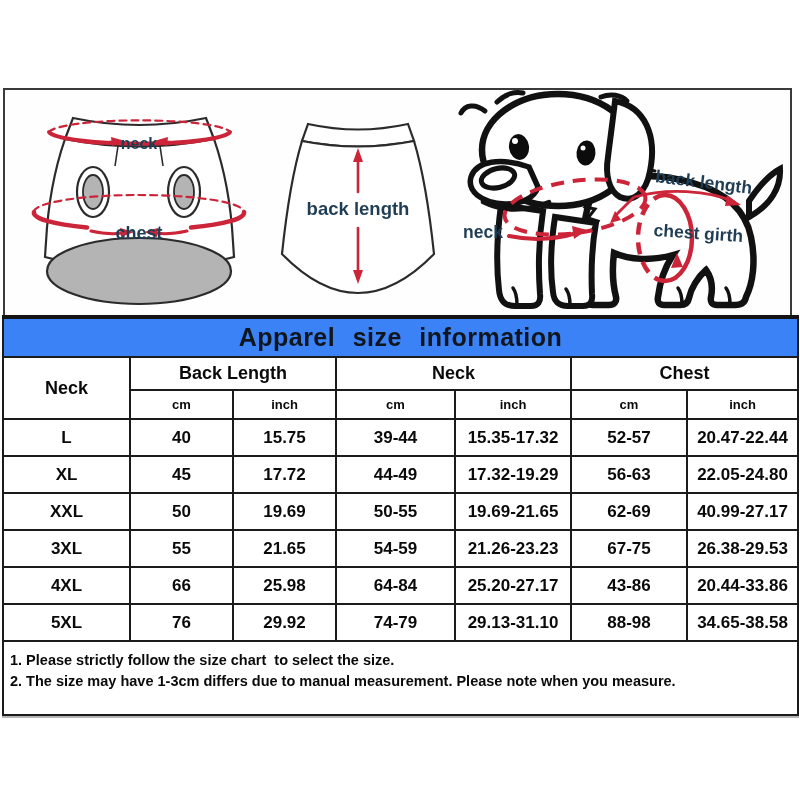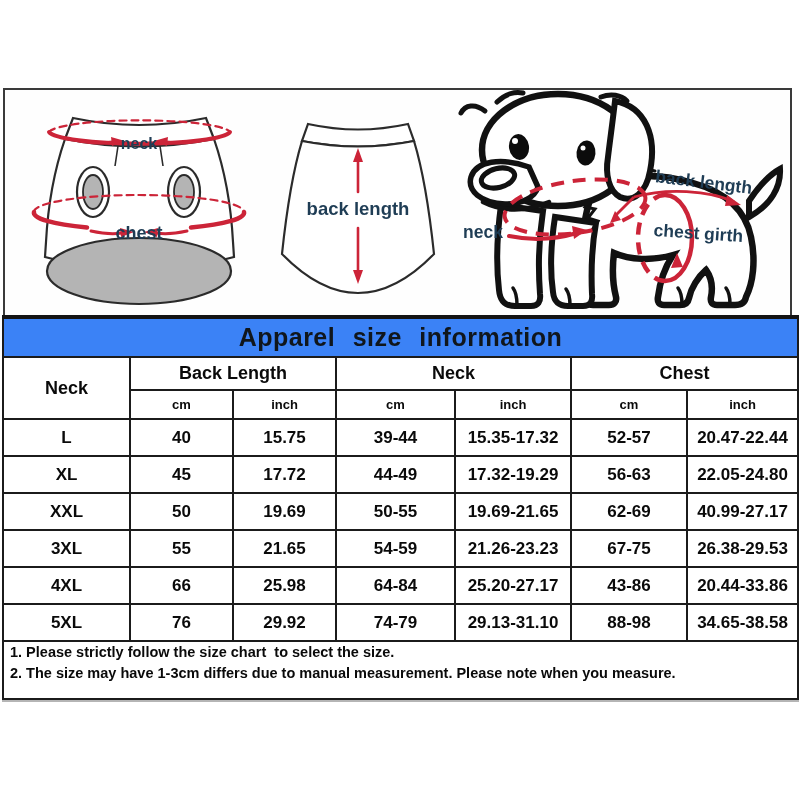--- a/index.html
+++ b/index.html
@@ -28,21 +28,21 @@
   }
   tr.title-row td{
     background:#3b82f6;height:37px;font-size:25px;color:#10161c;
     letter-spacing:.5px;word-spacing:10px;border-top:4px solid #141414;
   }
   tr.h1 td{height:31px;font-size:18px;}
   tr.h2 td{height:27px;font-size:13px;}
   tr.data-row td{height:35px;font-size:17px;}
   tr.notes-row td{
     height:56px;text-align:left;vertical-align:top;
-    font-size:14.5px;line-height:1.45;padding:0 6px;
+    font-size:14.5px;line-height:1.45;padding:8px 6px;
   }
   tr.notes-row .note{white-space:pre-wrap;}
 </style>
 </head>
 <body>
 
 <div class="illus-box">
 
   <svg class="svg-front" width="225" height="205" viewBox="0 0 225 205">
     <g stroke="#2b2b2b" fill="#ffffff">

